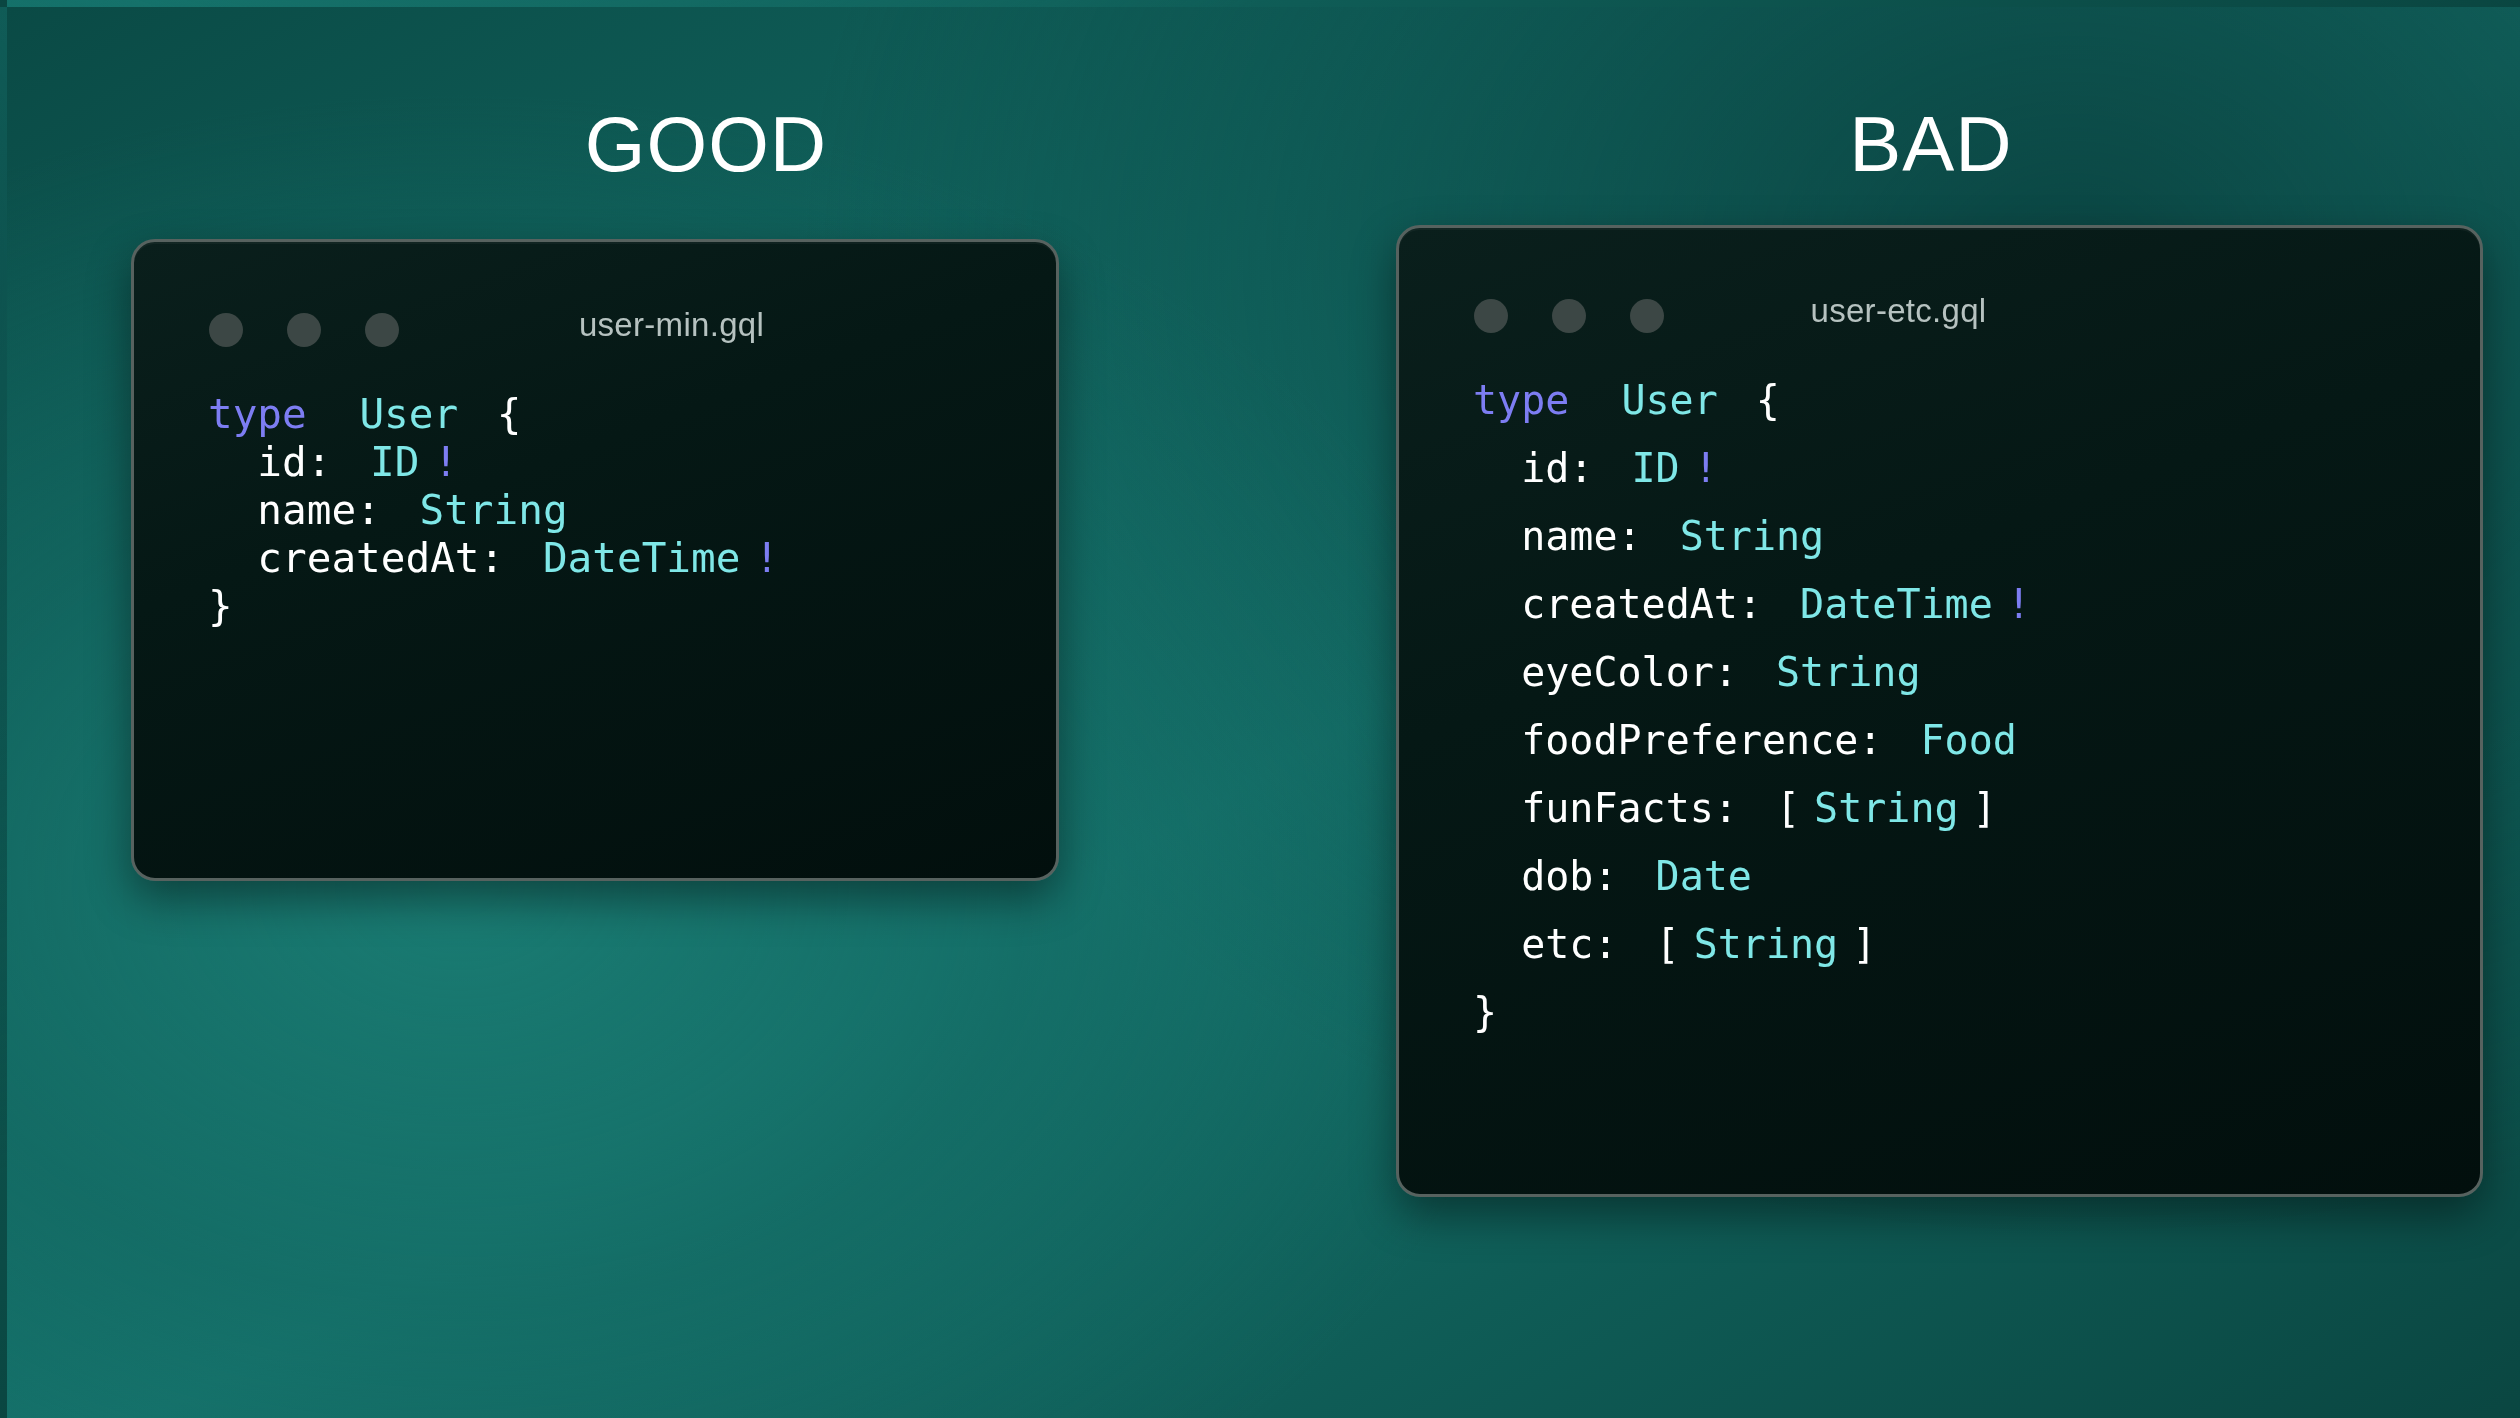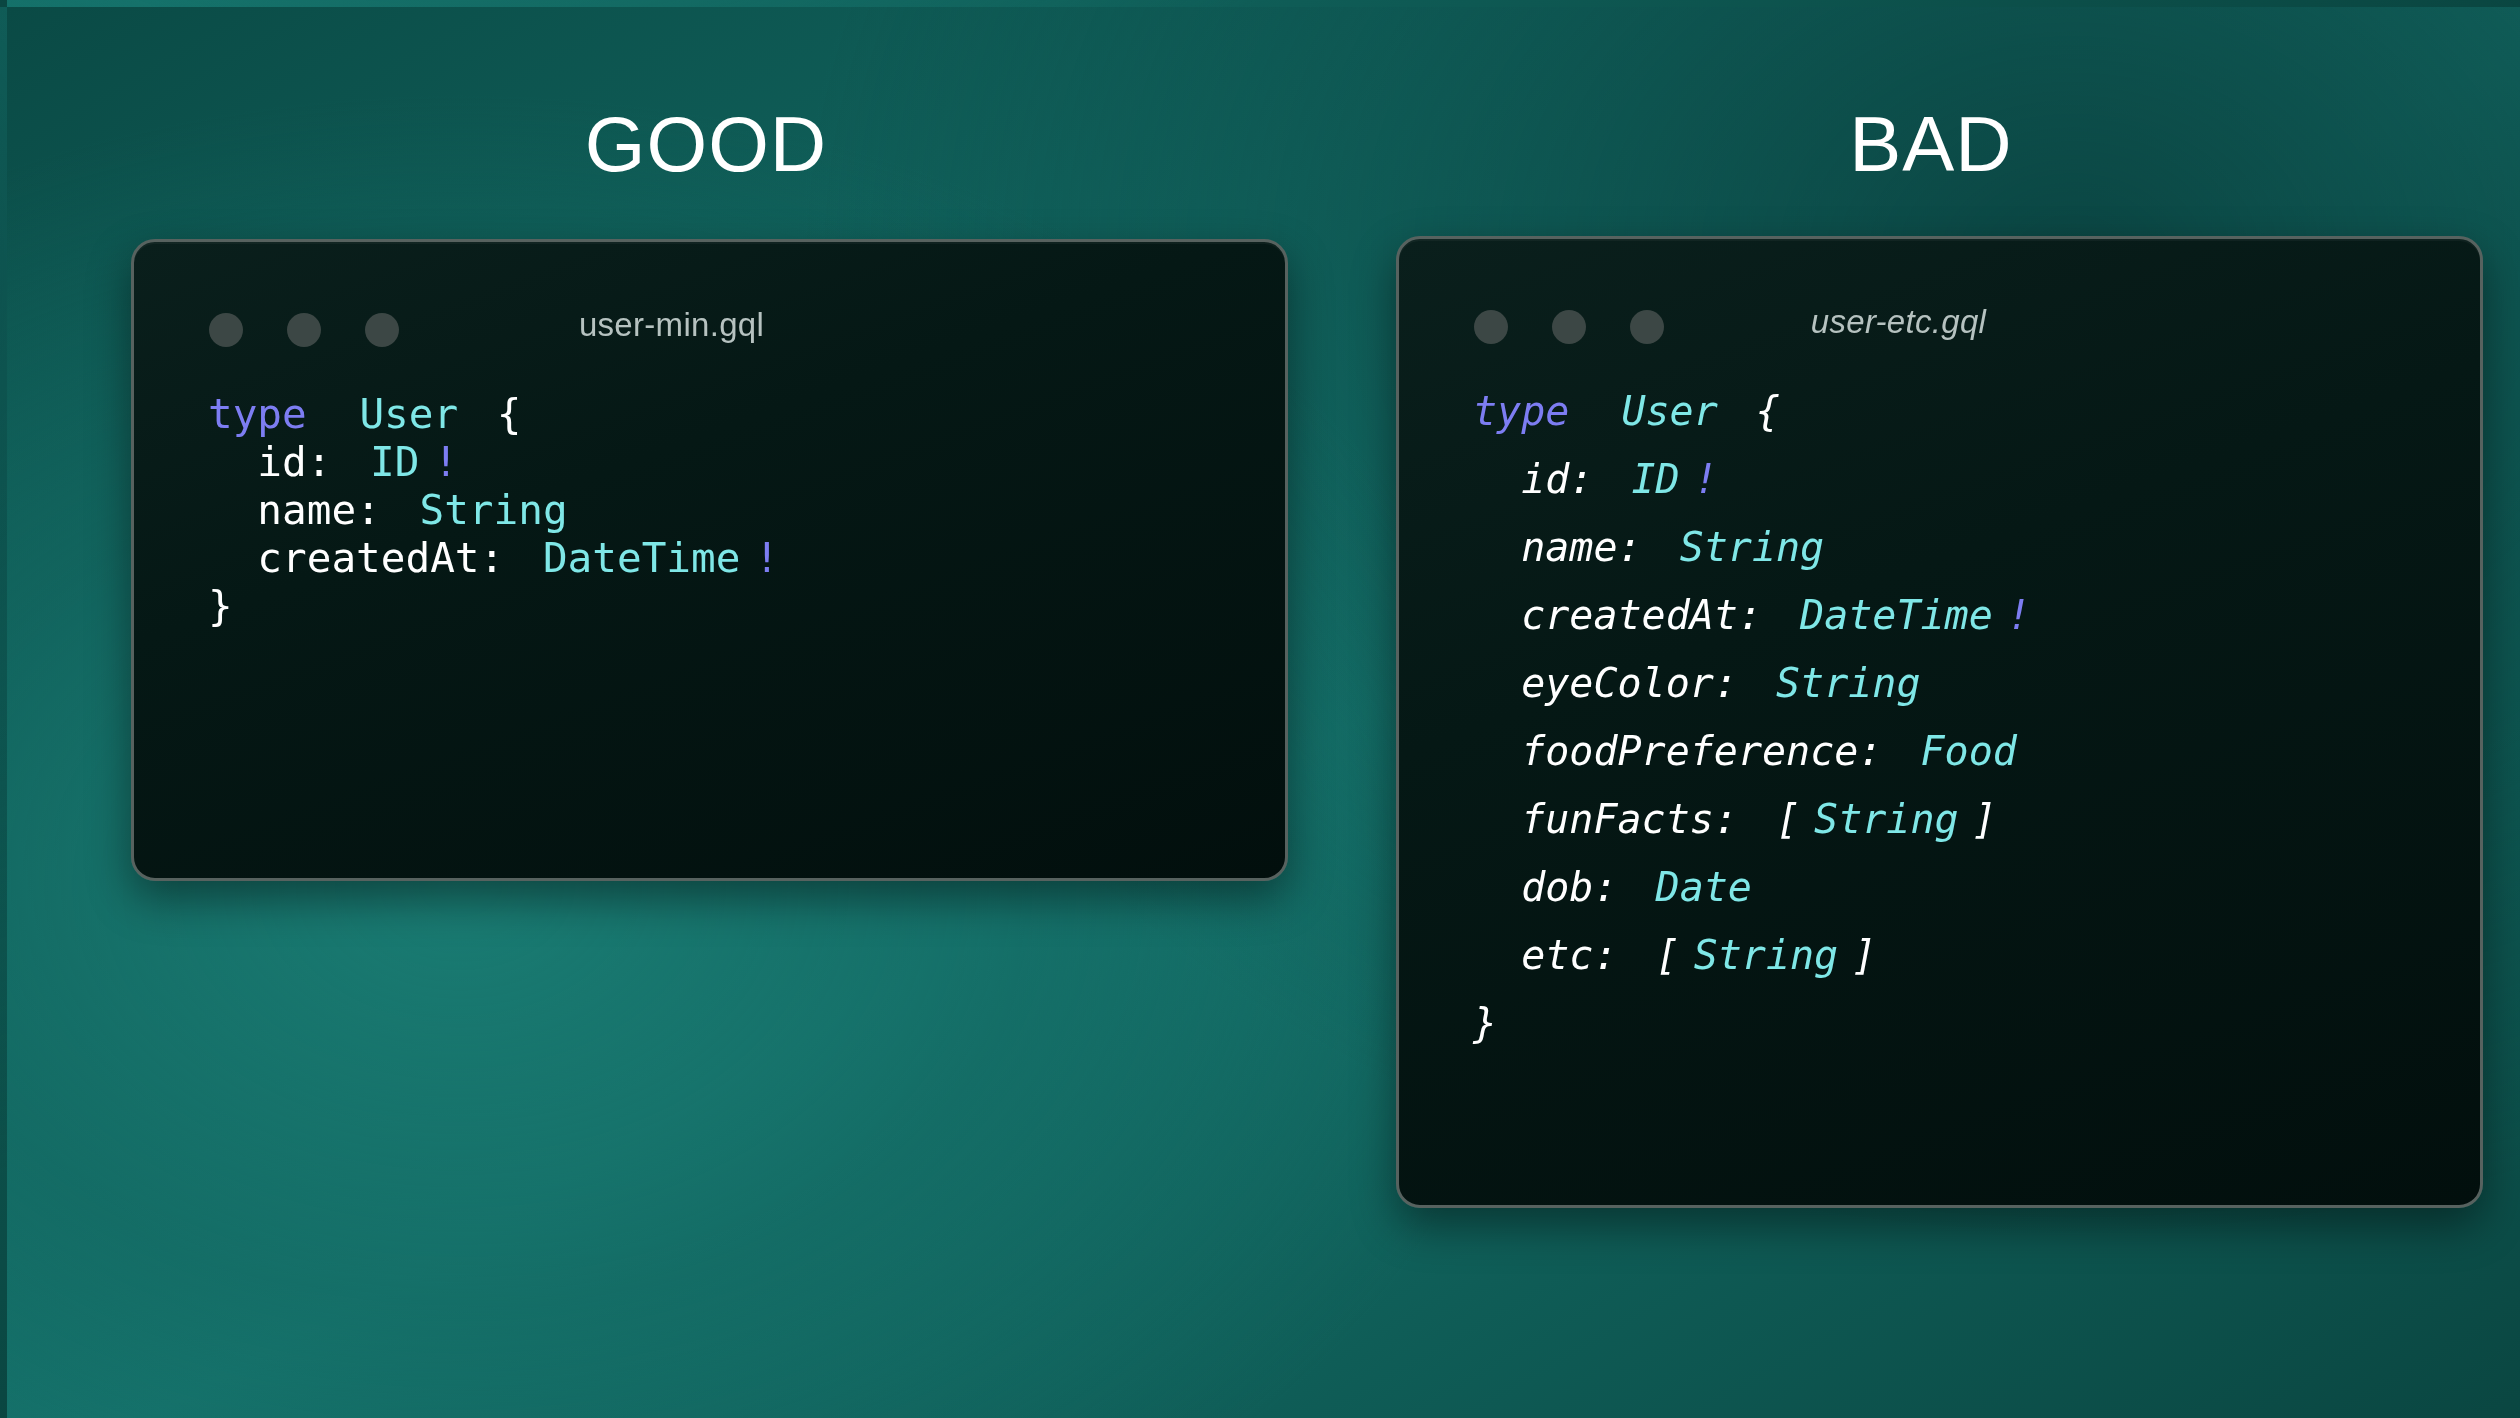--- a/index.html
+++ b/index.html
@@ -38,22 +38,22 @@
 
   
   .card {
     position: absolute;
     background: linear-gradient(160deg, #0a1f1c 0%, #051815 38%, #020f0d 100%);
     border: 3px solid #57625f;
     border-radius: 24px;
     box-shadow: 0 18px 44px rgba(0,0,0,0.42), 0 2px 0 rgba(255,255,255,0.04) inset;
     overflow: hidden;
   }
-  #card-good { left: 110px; top: 218px; width: 1157px; height: 642px; }
-  #card-bad  { left: 1375px; top: 215px; width: 1087px; height: 972px; font-style: italic; }
+  #card-good { left: 110px; top: 218px; width: 928px; height: 642px; }
+  #card-bad  { left: 1375px; top: 204px; width: 1087px; height: 972px; }
 
   
   .titlebar {
     position: relative;
     height: 96px;
   }
   .dots {
     position: absolute;
     left: 54px;
     top: 50px;

